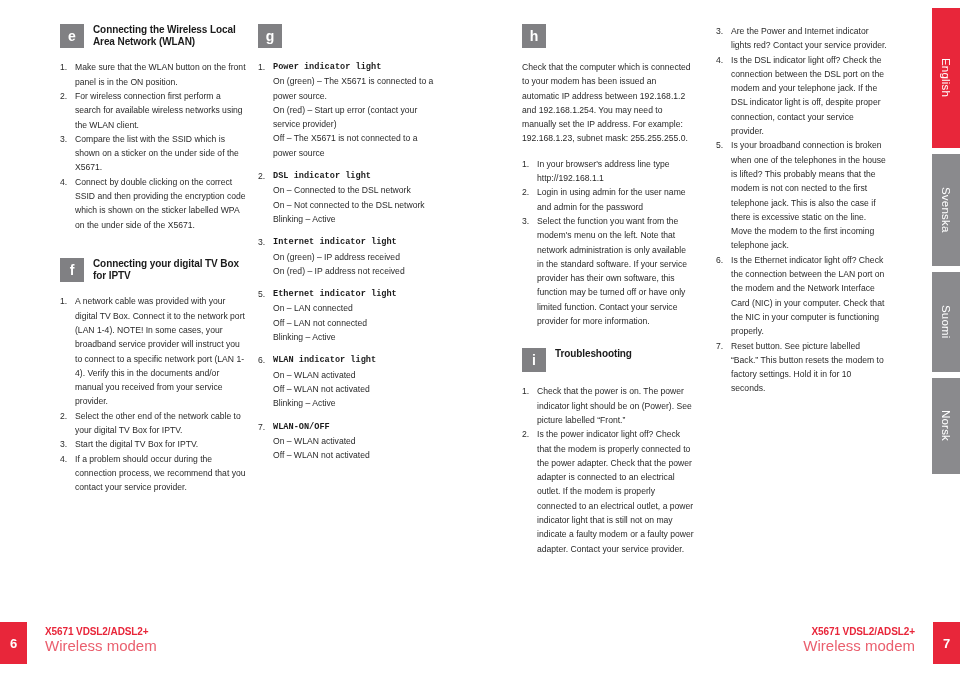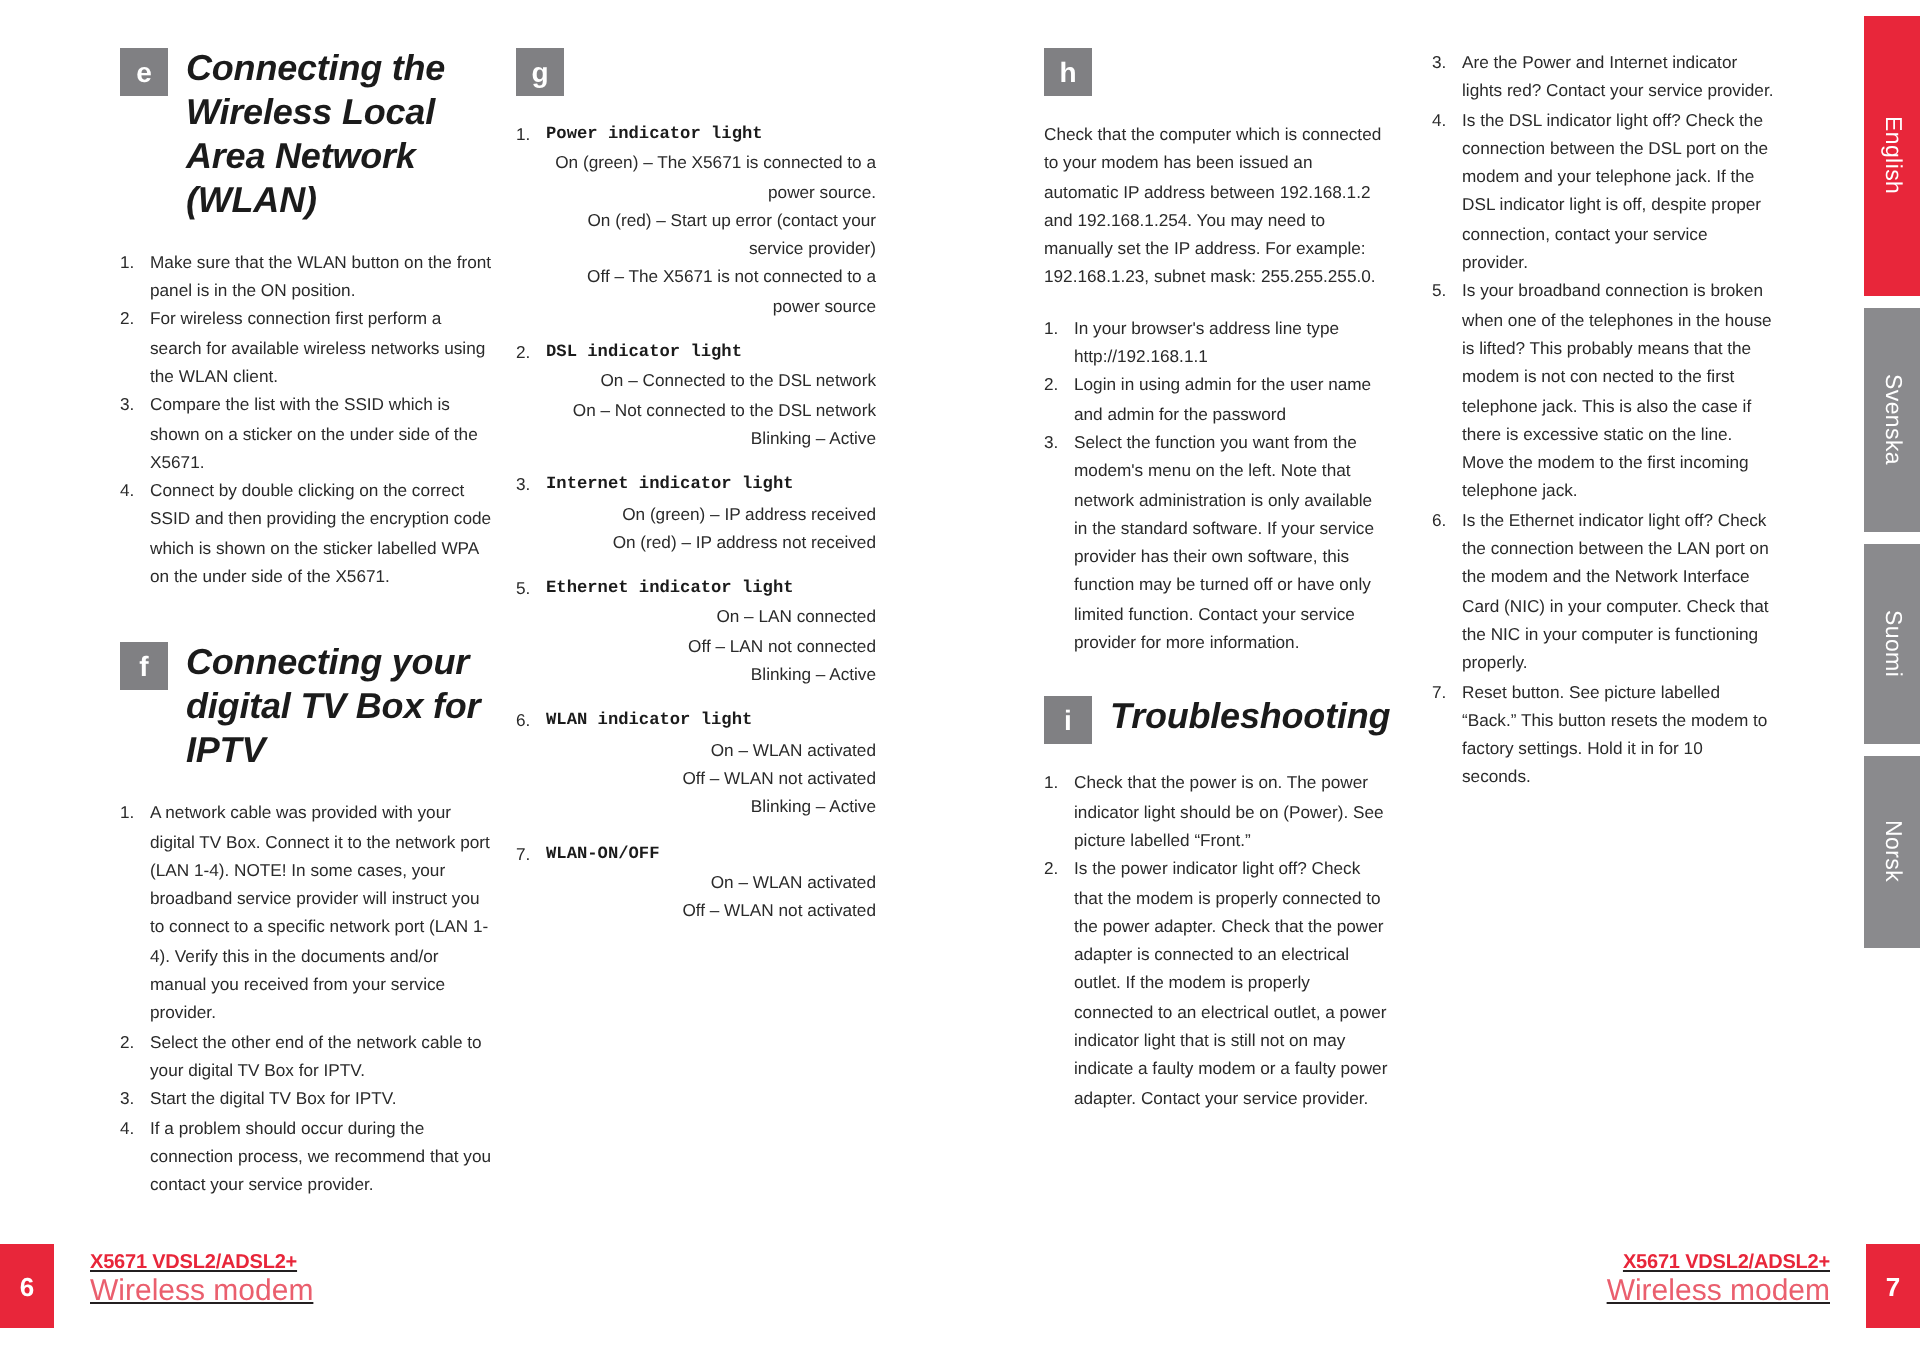--- a/index.html
+++ b/index.html
@@ -76,26 +76,25 @@
     color: #ffffff;
     font-size: 14px;
     font-weight: bold;
     display: flex;
     align-items: center;
     justify-content: center;
     margin-right: 9px;
     line-height: 1;
   }
   .sec-title {
-    font-size: 18px;
+    font-size: 10px;
     font-weight: bold;
     line-height: 1.22;
     color: #1b1b1b;
     letter-spacing: -0.1px;
-    font-style: italic;
   }
 
   
   .sec-head-wlan { position: relative; }
   .sec-head-wlan .sec-title { width: 152px; }
 
   
   .para {
     font-size: 8.6px;
     line-height: 14.3px;
@@ -122,21 +121,21 @@
     width: 12px;
     text-align: left;
   }
   ol.numlist.spaced > li { margin-bottom: 9px; }
   .li-title {
     font-weight: bold;
     display: block;
     color: #1b1b1b;
     font-family: Liberation Mono, monospace;
   }
-  .li-sub { display: block; text-align: right; }
+  .li-sub { display: block; }
   .gap-md { height: 20px; }
   .gap-lg { height: 26px; }
 
   
   .footer {
     position: absolute;
     bottom: 18px;
     height: 42px;
   }
   .footer-left  { left: 0; }
@@ -152,21 +151,20 @@
     align-items: center;
     justify-content: center;
   }
   .footer-inner {
     display: flex;
     align-items: stretch;
   }
   .footer-text {
     padding: 3px 0 0 18px;
     line-height: 13.5px;
-    text-decoration: underline;
   }
   .footer-right .footer-text {
     padding: 3px 18px 0 0;
     text-align: right;
   }
   .f-prod {
     font-size: 10px;
     font-weight: bold;
     color: #e8263a;
     display: block;

